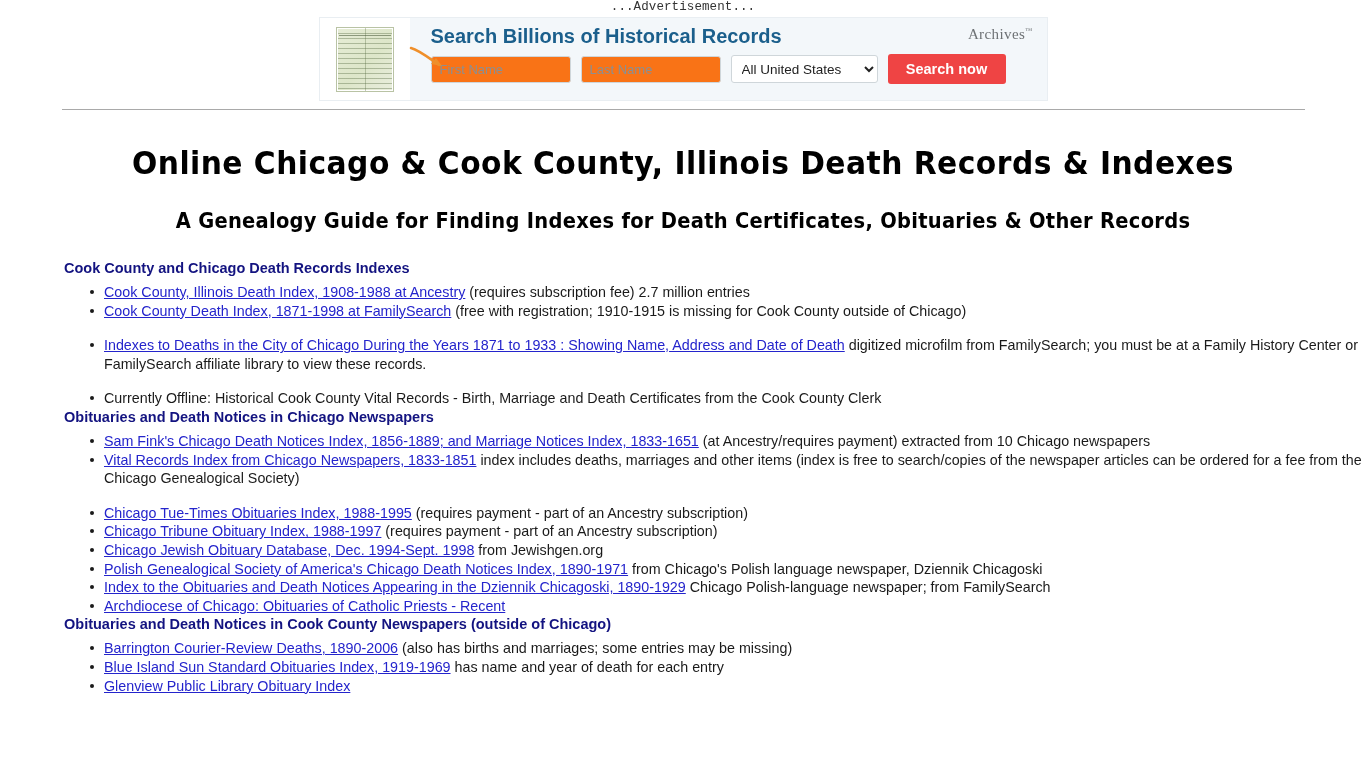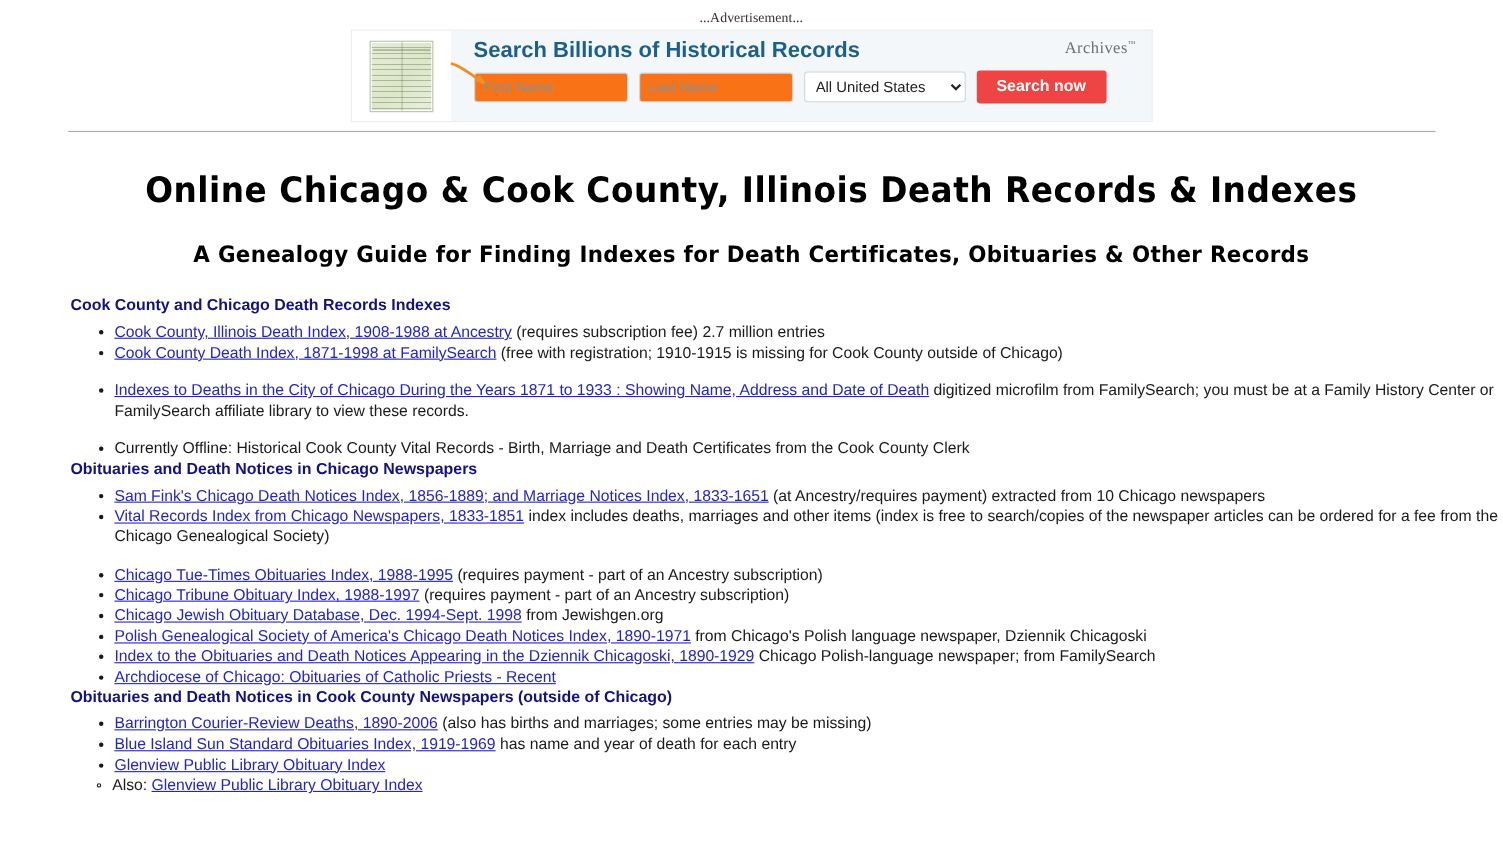--- a/index.html
+++ b/index.html
@@ -14,24 +14,23 @@
     font-family: "Liberation Sans", sans-serif;
     color: #000000;
   }
 
   
   .ad-wrap {
     width: 100%;
     text-align: center;
   }
   .ad-label {
-    font-family: Liberation Serif, serif;
+    font-family: Liberation Mono, monospace;
     font-size: 12.5px;
     color: #333333;
-    padding-top: 9px;
     padding-bottom: 3px;
     letter-spacing: 0.1px;
   }
   .ad-banner {
     margin: 0 auto;
     width: 729px;
     height: 84px;
     display: flex;
     align-items: stretch;
     background: #f3f7fa;
@@ -313,17 +312,14 @@
         <li><a class="lnk" href="#">Polish Genealogical Society of America's Chicago Death Notices Index, 1890-1971</a><span class="plain"> from Chicago's Polish language newspaper, Dziennik Chicagoski</span></li>
         <li><a class="lnk" href="#">Index to the Obituaries and Death Notices Appearing in the Dziennik Chicagoski, 1890-1929</a><span class="plain"> Chicago Polish-language newspaper; from FamilySearch</span></li>
         <li><a class="lnk" href="#">Archdiocese of Chicago: Obituaries of Catholic Priests - Recent</a></li>
       </ul>
       <h2 class="sec sec-gap">Obituaries and Death Notices in Cook County Newspapers (outside of Chicago)</h2>
       <ul class="bul">
         <li><a class="lnk" href="#">Barrington Courier-Review Deaths, 1890-2006</a><span class="plain"> (also has births and marriages; some entries may be missing)</span></li>
         <li><a class="lnk" href="#">Blue Island Sun Standard Obituaries Index, 1919-1969</a><span class="plain"> has name and year of death for each entry</span></li>
         <li><a class="lnk" href="#">Glenview Public Library Obituary Index</a></li>
       </ul>
-      <ul class="bul sub">
-        <li><span class="plain">Also: </span><a class="lnk" href="#">Glenview Public Library Obituary Index</a></li>
-      </ul>
     </div>
 </div>
 
 </body></html>

